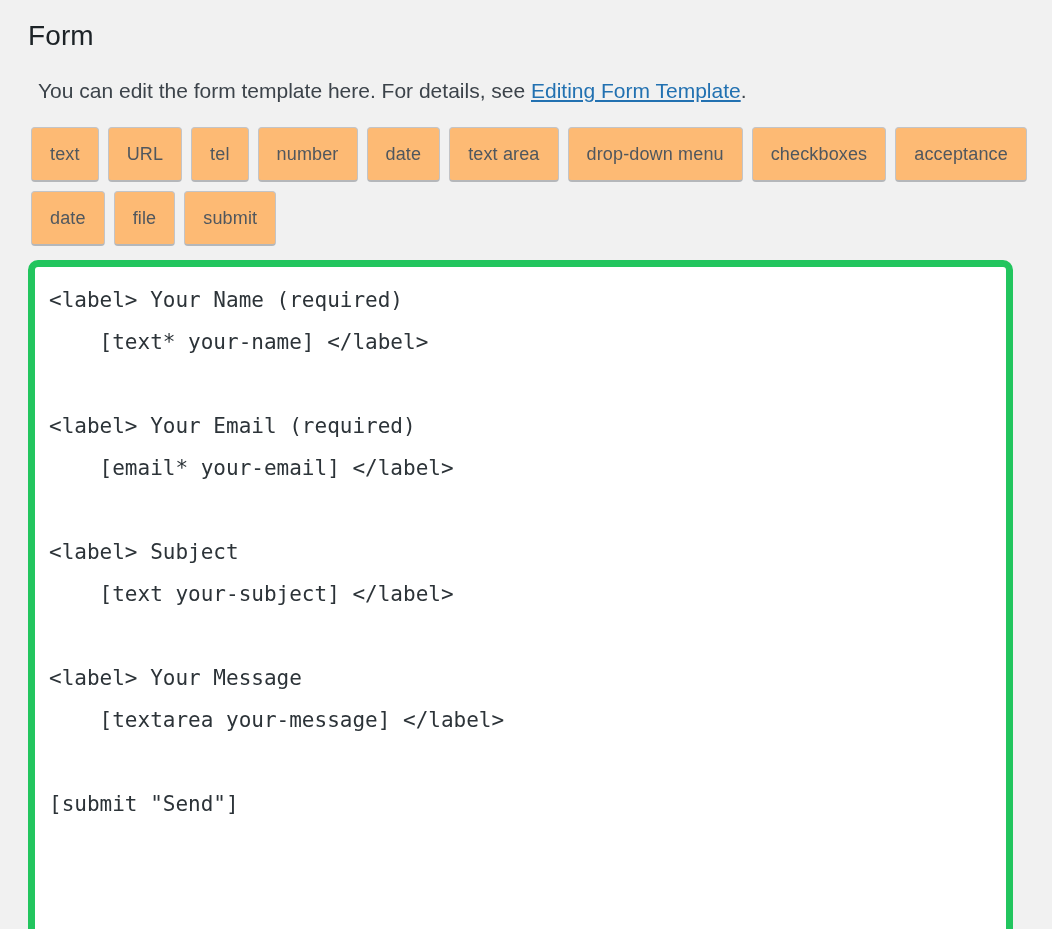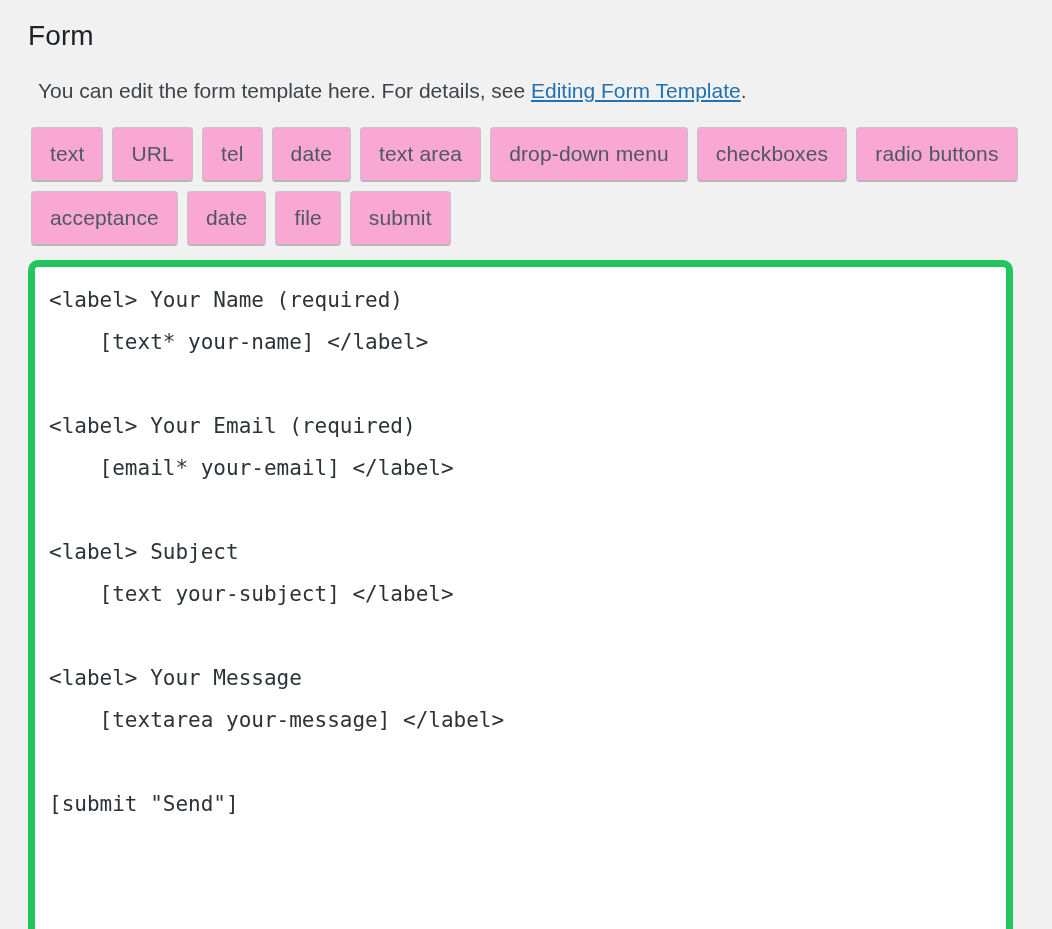--- a/index.html
+++ b/index.html
@@ -67,25 +67,25 @@
   }
 
   .tag-button {
     display: inline-flex;
     align-items: center;
     justify-content: center;
     box-sizing: border-box;
     height: 55px;
     padding: 0 18px;
     font-family: "Liberation Sans", sans-serif;
-    font-size: 21px;
+    font-size: 18px;
     font-weight: 400;
     line-height: 1;
     color: #50575e;
-    background: #f9a8d4;
+    background: #fdba74;
     border: 1px solid #c3c4c7;
     border-bottom-color: #b5b7ba;
     border-bottom-width: 2px;
     border-radius: 4px;
     cursor: pointer;
     white-space: nowrap;
     letter-spacing: 0.15px;
   }
 
   .form-editor-wrap {
@@ -123,25 +123,25 @@
   <h1 class="page-title">Form</h1>
 
   <p class="form-description">
     <span>You can edit the form template here. For details, see </span><a href="#" class="form-description-link">Editing Form Template</a><span>.</span>
   </p>
 
   <ul class="tag-generator-list" id="tag-generator-list">
       <li class="tag-generator-item"><button type="button" class="tag-button">text</button></li>
       <li class="tag-generator-item"><button type="button" class="tag-button">URL</button></li>
       <li class="tag-generator-item"><button type="button" class="tag-button">tel</button></li>
+      <li class="tag-generator-item"><button type="button" class="tag-button">number</button></li>
       <li class="tag-generator-item"><button type="button" class="tag-button">date</button></li>
       <li class="tag-generator-item"><button type="button" class="tag-button">text area</button></li>
       <li class="tag-generator-item"><button type="button" class="tag-button">drop-down menu</button></li>
       <li class="tag-generator-item"><button type="button" class="tag-button">checkboxes</button></li>
-      <li class="tag-generator-item"><button type="button" class="tag-button">radio buttons</button></li>
       <li class="tag-generator-item"><button type="button" class="tag-button">acceptance</button></li>
       <li class="tag-generator-item"><button type="button" class="tag-button">date</button></li>
       <li class="tag-generator-item"><button type="button" class="tag-button">file</button></li>
       <li class="tag-generator-item"><button type="button" class="tag-button">submit</button></li>
     </ul>
 
   <div class="form-editor-wrap">
     <textarea class="form-editor" spellcheck="false" placeholder="" style="">&lt;label&gt; Your Name (required)
     [text* your-name] &lt;/label&gt;
 

